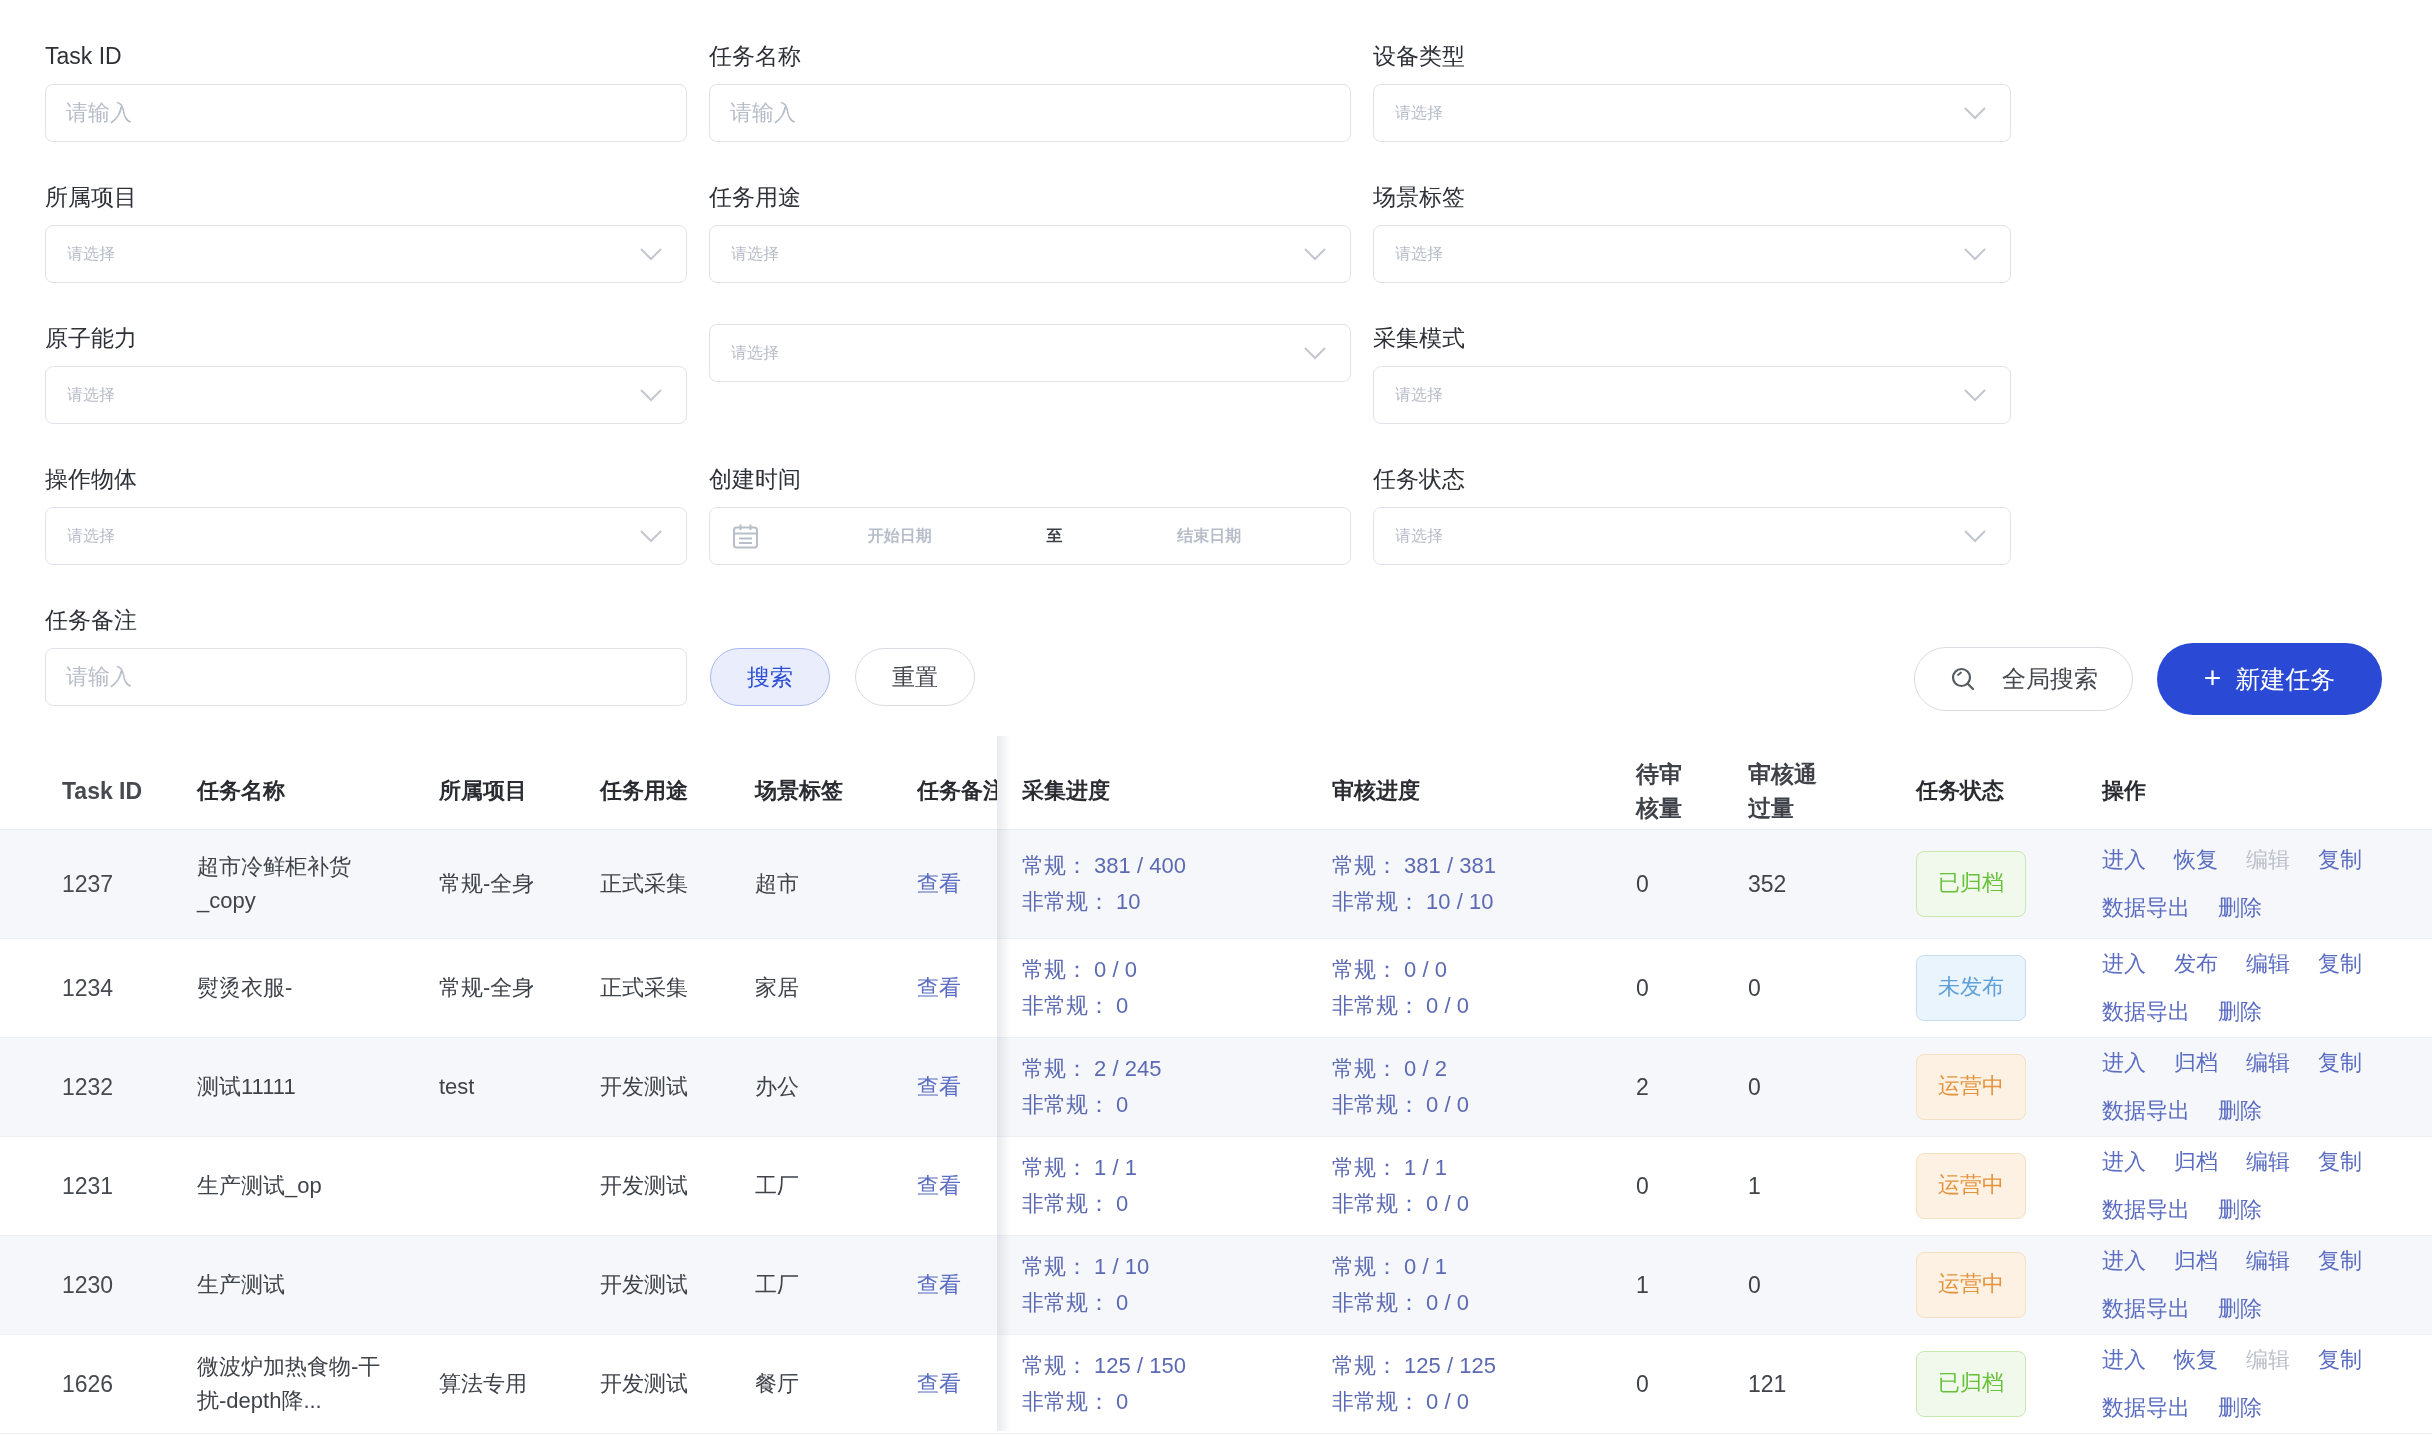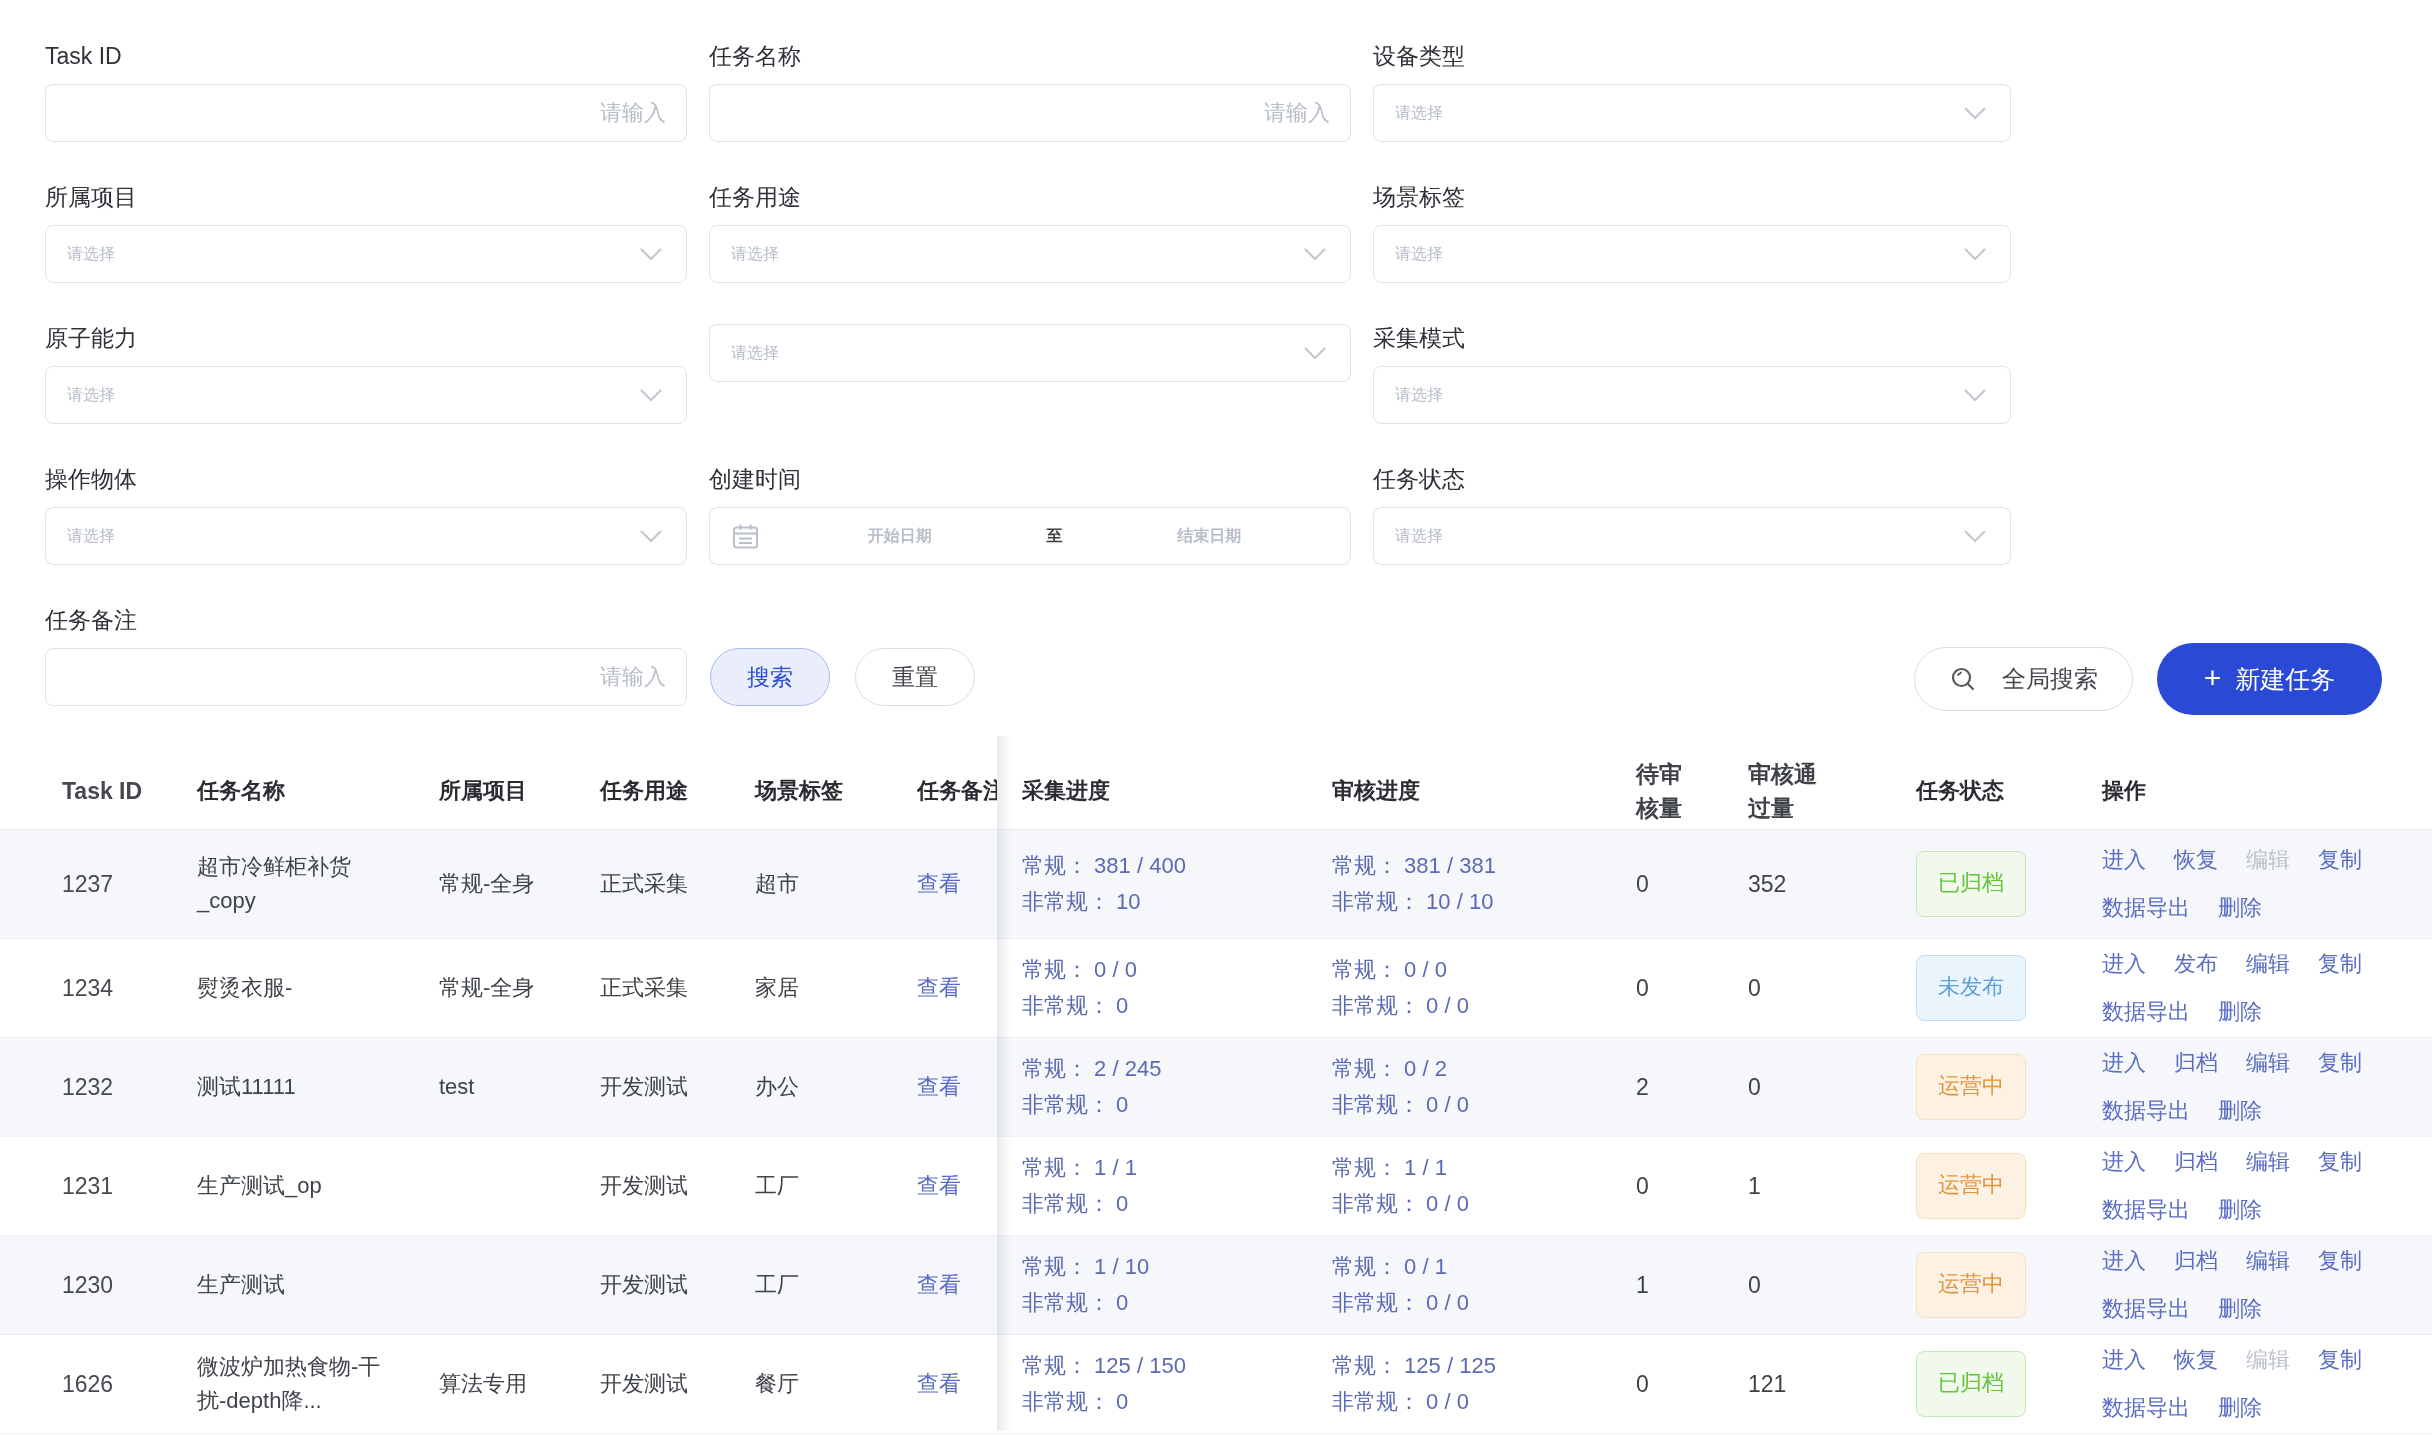--- a/index.html
+++ b/index.html
@@ -10,21 +10,21 @@
   .filters{padding:42px 50px 0 45px;}
   .filter-grid{display:grid;grid-template-columns:642px 642px 638px;column-gap:22px;row-gap:41px;}
   .fgroup{display:flex;flex-direction:column;}
   .flabel{font-size:23px;color:#2e3138;margin-bottom:14px;line-height:28px;}
   .fcontrol{position:relative;display:flex;align-items:center;height:58px;border:1px solid #e0e3e9;
     border-radius:8px;background:#fff;font-size:16px;color:#b7bdc9;box-sizing:border-box;padding-left:21px;}
   .fcontrol .ph{color:#b7bdc9;}
   .chev{position:absolute;right:24px;width:22px;height:13px;color:#c2c6ce;}
   input.is-input{height:58px;border:1px solid #e0e3e9;border-radius:8px;font-size:22px;color:#701a75;
     box-sizing:border-box;padding:13px 20px;outline:none;width:100%;background:#fff;
-    font-family:"Liberation Sans","DejaVu Sans",sans-serif;text-align:right;}
+    font-family:"Liberation Sans","DejaVu Sans",sans-serif;}
   input.is-input::placeholder{color:#b7bdc9;}
   .fcontrol.range{padding-left:0;font-weight:bold;}
   .cal{margin-left:22px;flex:none;color:#b9bfc9;}
   .range .rph{flex:1;text-align:center;color:#b7bdc9;}
   .range .sep{color:#3c3f46;padding:0 6px;flex:none;}
 
   .filter-bottom{display:flex;align-items:flex-end;margin-top:41px;}
   .remark-group{width:642px;flex:none;}
   .btn{display:flex;align-items:center;justify-content:center;border-radius:999px;box-sizing:border-box;
     cursor:pointer;user-select:none;flex:none;}

